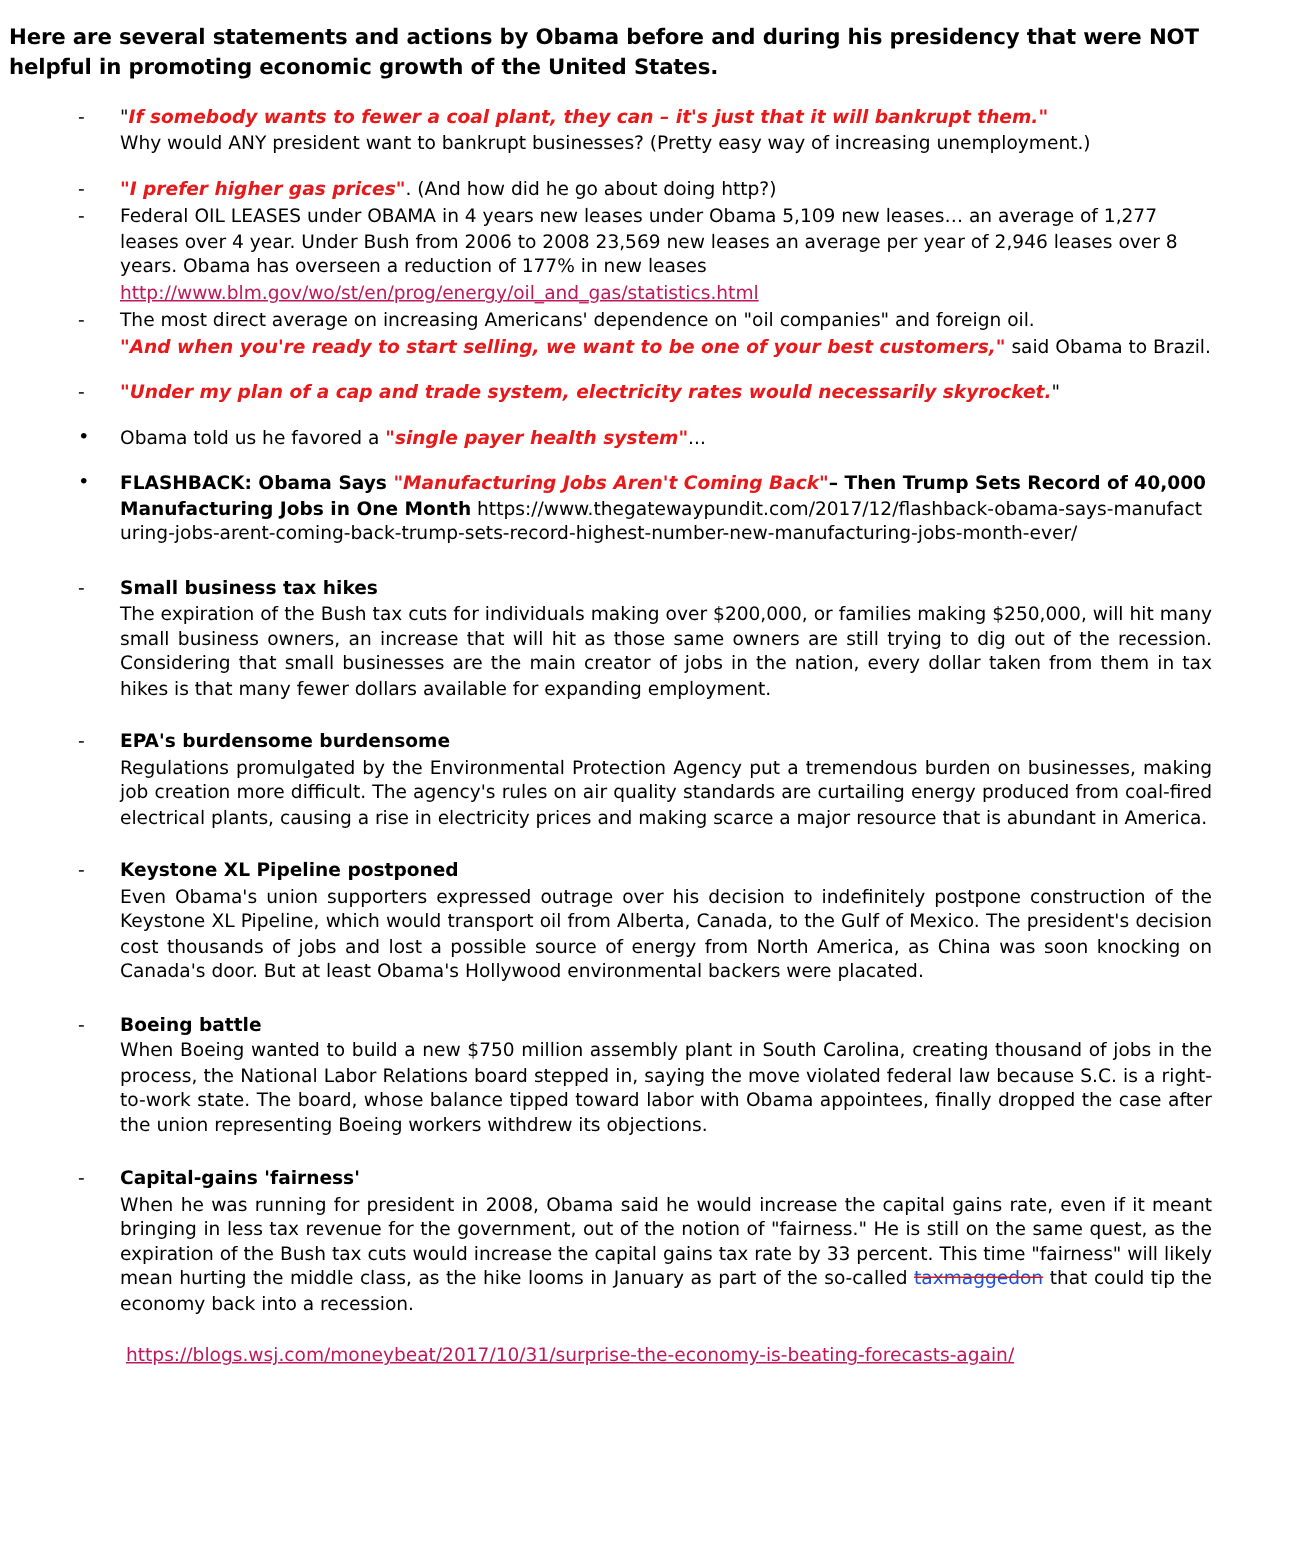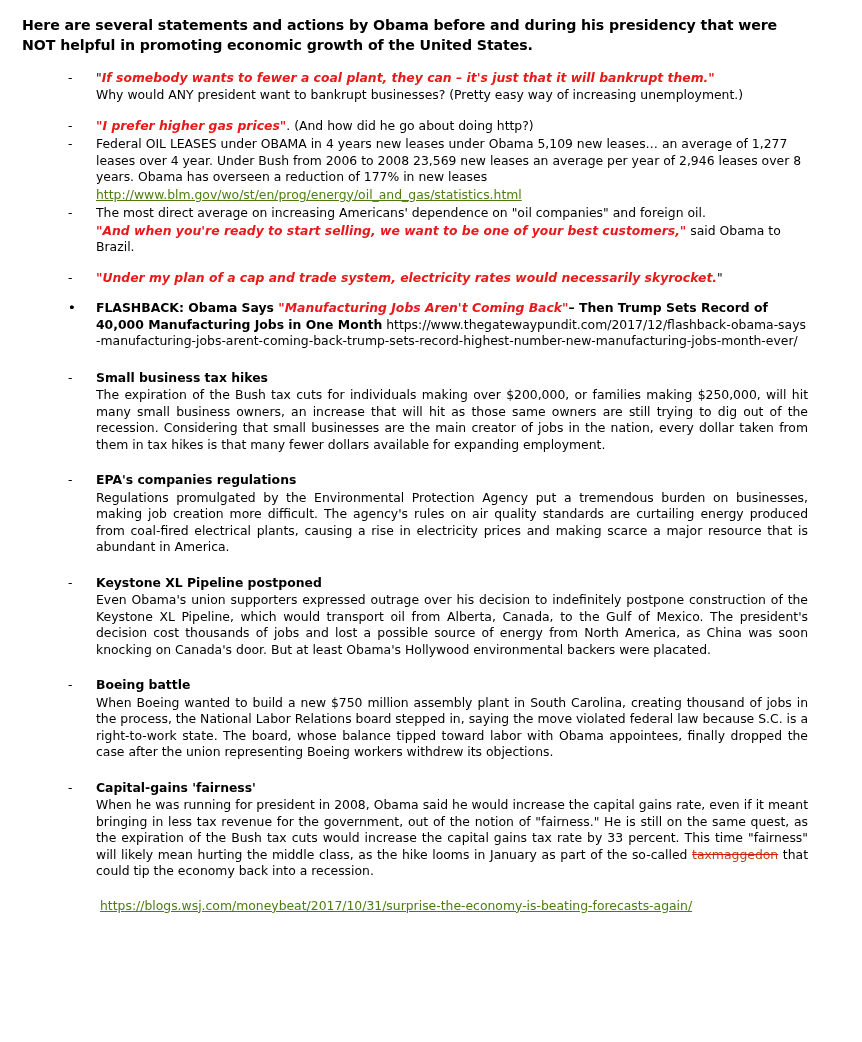--- a/index.html
+++ b/index.html
@@ -12,21 +12,21 @@
     min-height: 1042px;
     font-family: "DejaVu Sans", sans-serif;
     color: #000000;
     font-size: 12.4px;
     line-height: 1.33;
   }
   .page {
     position: relative;
     width: 826px;
     min-height: 1042px;
-    padding: 16px 18px 10px 22px;
+    padding: 16px 18px 10px 6px;
     box-sizing: border-box;
   }
   .intro {
     font-weight: bold;
     font-size: 14.2px;
     line-height: 1.4;
     margin: 0 0 14px 0;
     letter-spacing: -0.1px;
   }
   .intro .tail { font-weight: bold; }
@@ -60,42 +60,42 @@
 
   .red {
     color: #e8191b;
     font-weight: bold;
     font-style: italic;
   }
   .bold { font-weight: bold; }
   .qmark { color: #000; }
 
   a.link, .link {
-    color: #4d7c0f;
+    color: #be185d;
     text-decoration: underline;
     word-break: break-all;
   }
   .nolink {
     color: #000;
     word-break: break-all;
   }
 
   .heading-item .head {
     font-weight: bold;
     margin: 0 0 1px 0;
   }
   .heading-item .para {
     margin: 0;
     text-align: justify;
   }
   .gap-md { margin-bottom: 14px; }
   .gap-sm { margin-bottom: 9px; }
 
   .strike-red {
-    color: #c2410c;
+    color: #1d4ed8;
     text-decoration: line-through;
     text-decoration-color: #d21b1b;
   }
   .final-link {
     margin-left: 56px;
     margin-top: 18px;
   }
 </style>
 </head>
 <body>
@@ -129,36 +129,37 @@
       <p><span class="red">"And when you're ready to start selling, we want to be one of your best customers,"</span><span> said Obama to Brazil.</span></p>
     </div>
 
     <div class="item gap-md">
       <span class="bullet">-</span>
       <p><span class="red">"Under my plan of a cap and trade system, electricity rates would necessarily skyrocket.</span><span class="qmark">"</span></p>
     </div>
 
     <div class="item gap-md">
       <span class="bullet dot">•</span>
+      <p><span>Obama told us he favored a </span><span class="red">"single payer health system"</span><span>...</span></p>
     </div>
 
     <div class="item" style="margin-bottom:20px;">
       <span class="bullet dot">•</span>
       <p><span class="bold">FLASHBACK: Obama Says </span><span class="red">"Manufacturing Jobs Aren't Coming Back"</span><span class="bold">– Then Trump Sets Record of 40,000 Manufacturing Jobs in One Month</span> <span class="nolink">https://www.thegatewaypundit.com/2017/12/flashback-obama-says-manufacturing-jobs-arent-coming-back-trump-sets-record-highest-number-new-manufacturing-jobs-month-ever/</span></p>
     </div>
 
     <div class="item heading-item" style="margin-bottom:19px;">
       <span class="bullet">-</span>
       <p class="head">Small business tax hikes</p>
       <p class="para">The expiration of the Bush tax cuts for individuals making over $200,000, or families making $250,000, will hit many small business owners, an increase that will hit as those same owners are still trying to dig out of the recession. Considering that small businesses are the main creator of jobs in the nation, every dollar taken from them in tax hikes is that many fewer dollars available for expanding employment.</p>
     </div>
 
     <div class="item heading-item" style="margin-bottom:19px;">
       <span class="bullet">-</span>
-      <p class="head">EPA's companies regulations</p>
+      <p class="head">EPA's burdensome burdensome</p>
       <p class="para">Regulations promulgated by the Environmental Protection Agency put a tremendous burden on businesses, making job creation more difficult. The agency's rules on air quality standards are curtailing energy produced from coal-fired electrical plants, causing a rise in electricity prices and making scarce a major resource that is abundant in America.</p>
     </div>
 
     <div class="item heading-item" style="margin-bottom:19px;">
       <span class="bullet">-</span>
       <p class="head">Keystone XL Pipeline postponed</p>
       <p class="para">Even Obama's union supporters expressed outrage over his decision to indefinitely postpone construction of the Keystone XL Pipeline, which would transport oil from Alberta, Canada, to the Gulf of Mexico. The president's decision cost thousands of jobs and lost a possible source of energy from North America, as China was soon knocking on Canada's door. But at least Obama's Hollywood environmental backers were placated.</p>
     </div>
 
     <div class="item heading-item" style="margin-bottom:19px;">

